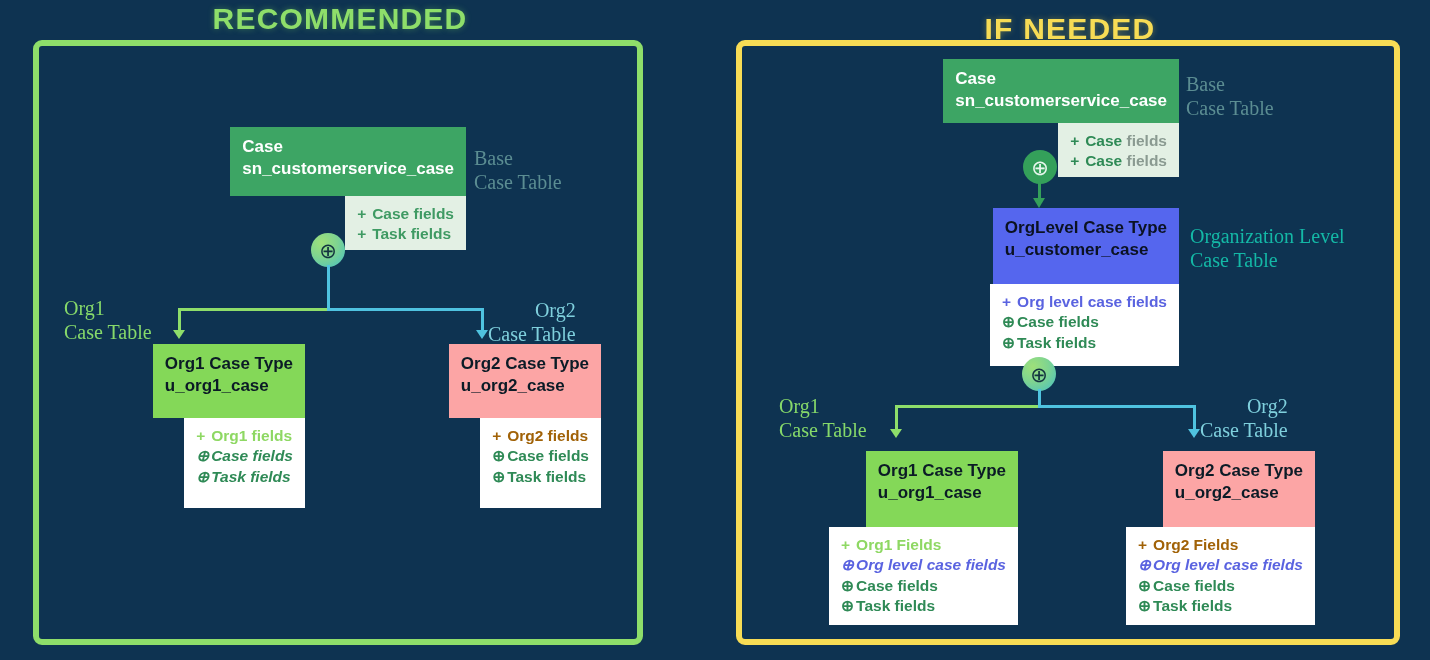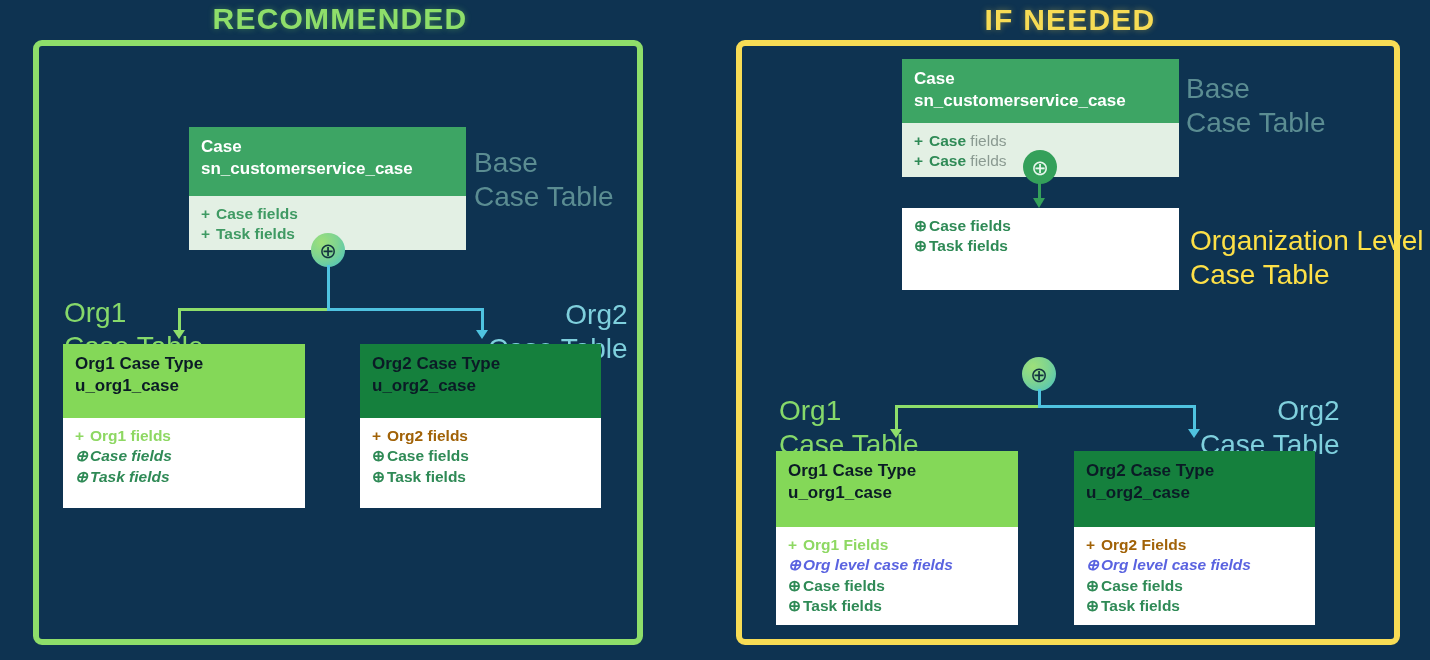--- a/index.html
+++ b/index.html
@@ -29,21 +29,21 @@
     letter-spacing: 1.2px;
     text-align: center;
     white-space: nowrap;
   }
   #heading-recommended {
     left: 130px; top: 2px; width: 420px;
     color: #8ede6a;
     text-shadow: 0 0 6px rgba(110,200,90,.45);
   }
   #heading-if-needed {
-    left: 880px; top: 3px; width: 380px;
+    left: 880px; top: 12px; width: 380px;
     color: #f7dc55;
     text-shadow: 0 0 6px rgba(240,210,70,.4);
   }
 
   
   .panel {
     position: absolute;
     border-radius: 9px;
     background: #0e3351;
   }
@@ -54,20 +54,21 @@
   #panel-if-needed {
     left: 736px; top: 40px; width: 664px; height: 605px;
     border: 6px solid #f7dc55;
   }
 
   
   .card {
     position: absolute;
     display: flex;
     flex-direction: column;
+    align-items: flex-end;
   }
   .card-head {
     padding: 9px 12px 10px 12px;
     line-height: 1.28;
   }
   .card-title {
     font-size: 17px;
     font-weight: bold;
     display: block;
   }
@@ -81,28 +82,29 @@
     line-height: 1.32;
   }
   .field-row {
     font-size: 15.5px;
     font-weight: bold;
     white-space: nowrap;
     display: block;
   }
   .field-row .mark { display: inline-block; width: 15px; }
   .field-row.ital { font-style: italic; }
-  .field-row .lite { font-weight: normal; }
+  .field-row .lite { font-weight: bold; }
 
   
   .side-label {
     position: absolute;
-    font-size: 28px;
+    font-size: 20px;
     line-height: 1.2;
     white-space: nowrap;
+    font-family: Liberation Serif, serif;
   }
   .side-label .l2 { display: block; }
 
   
   .conn { position: absolute; }
   .vline { position: absolute; width: 3px; }
   .hline { position: absolute; height: 3px; }
   .arrow {
     position: absolute;
     width: 0; height: 0;
@@ -127,35 +129,35 @@
   }
   .badge.solid {
     background: #34a05a;
     color: #e9f7ee;
   }
 
   
   .hd-green-dark { background: #3da564; color: #ffffff; }
   .bd-mint       { background: #e3f0e4; }
   .hd-green-lime { background: #84d858; color: #0b1b26; }
-  .hd-cyan       { background: #15803d; color: #0b1b26; }
+  .hd-cyan       { background: #fca5a5; color: #0b1b26; }
   .hd-blue       { background: #5566ee; color: #0b1222; }
   .bd-white      { background: #ffffff; }
 
   .t-green-mid   { color: #3f9a63; }
   .t-green-dark  { color: #2f8a56; }
   .t-gray-green  { color: #8a9a91; }
   .t-lime        { color: #8ed863; }
   .t-cyan        { color: #a16207; }
   .t-periwinkle  { color: #5a63e0; }
 
   .lbl-green   { color: #86d96a; }
   .lbl-cyan    { color: #7fd0dd; }
   .lbl-muted   { color: #5b8d92; }
-  .lbl-blue    { color: #fde047; }
+  .lbl-blue    { color: #14b8a6; }
 </style>
 </head>
 <body>
 
 <div class="stage">
 
   <div class="heading" id="heading-recommended">RECOMMENDED</div>
   <div class="heading" id="heading-if-needed">IF NEEDED</div>
 
   <div class="panel" id="panel-recommended"></div>
@@ -257,21 +259,28 @@
   <div class="side-label lbl-muted" style="left:1186px; top:72px;">
     <span>Base</span>
     <span class="l2">Case Table</span>
   </div>
 
   <div class="badge solid" style="left:1023px; top:150px;">⊕</div>
   <div class="vline" style="left:1038px; top:180px; height:20px; background:#34a05a;"></div>
   <div class="arrow" style="left:1033px; top:198px; border-top:10px solid #34a05a;"></div>
 
   <div class="card" style="left:902px; top:208px; width:277px;">
+    <div class="card-head hd-blue" style="height:76px;">
+      <span class="card-title">OrgLevel Case Type</span>
+      <span class="card-sub">u_customer_case</span>
+    </div>
     <div class="card-body bd-white" style="height:82px;">
+      <span class="field-row t-periwinkle">
+        <span class="mark">+</span><span>Org level case fields</span>
+      </span>
       <span class="field-row t-green-dark">
         <span class="mark">⊕</span><span>Case fields</span>
       </span>
       <span class="field-row t-green-dark">
         <span class="mark">⊕</span><span>Task  fields</span>
       </span>
     </div>
   </div>
 
   <div class="side-label lbl-blue" style="left:1190px; top:224px;">

